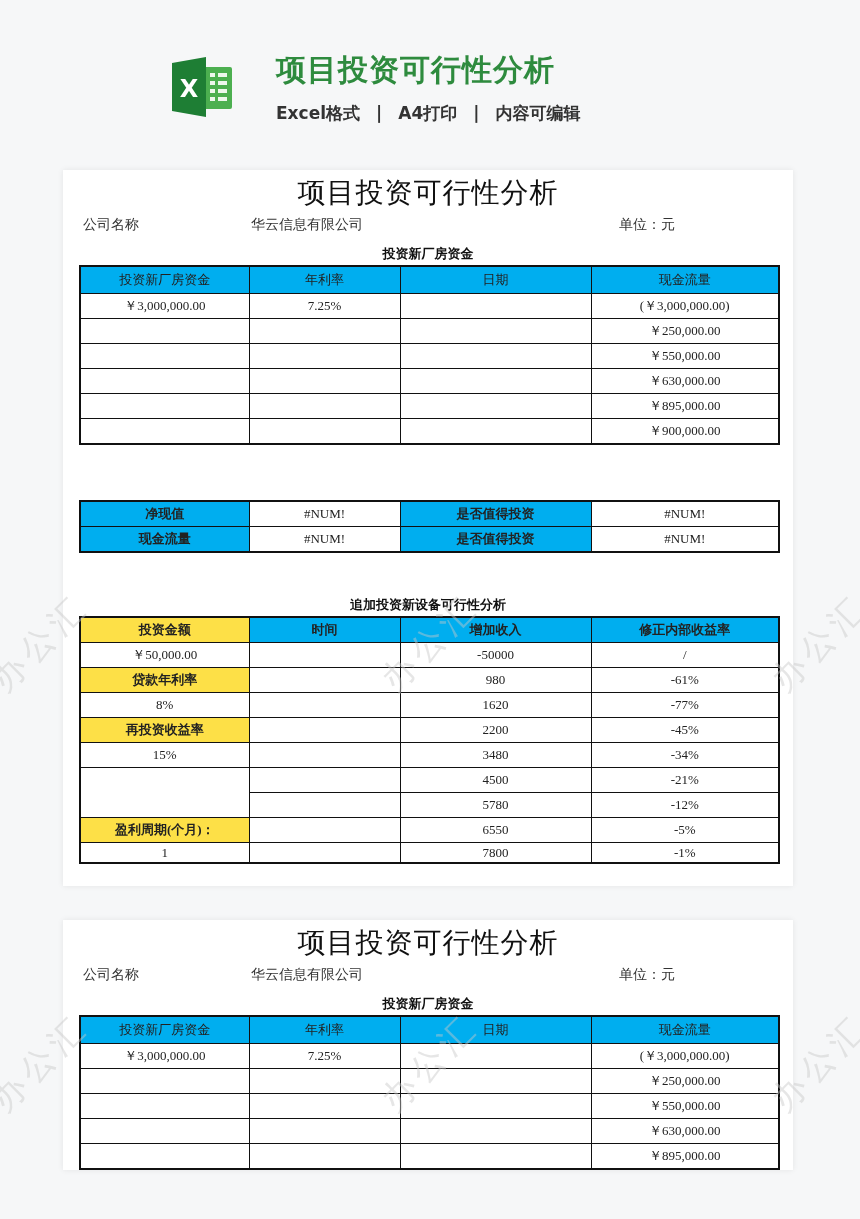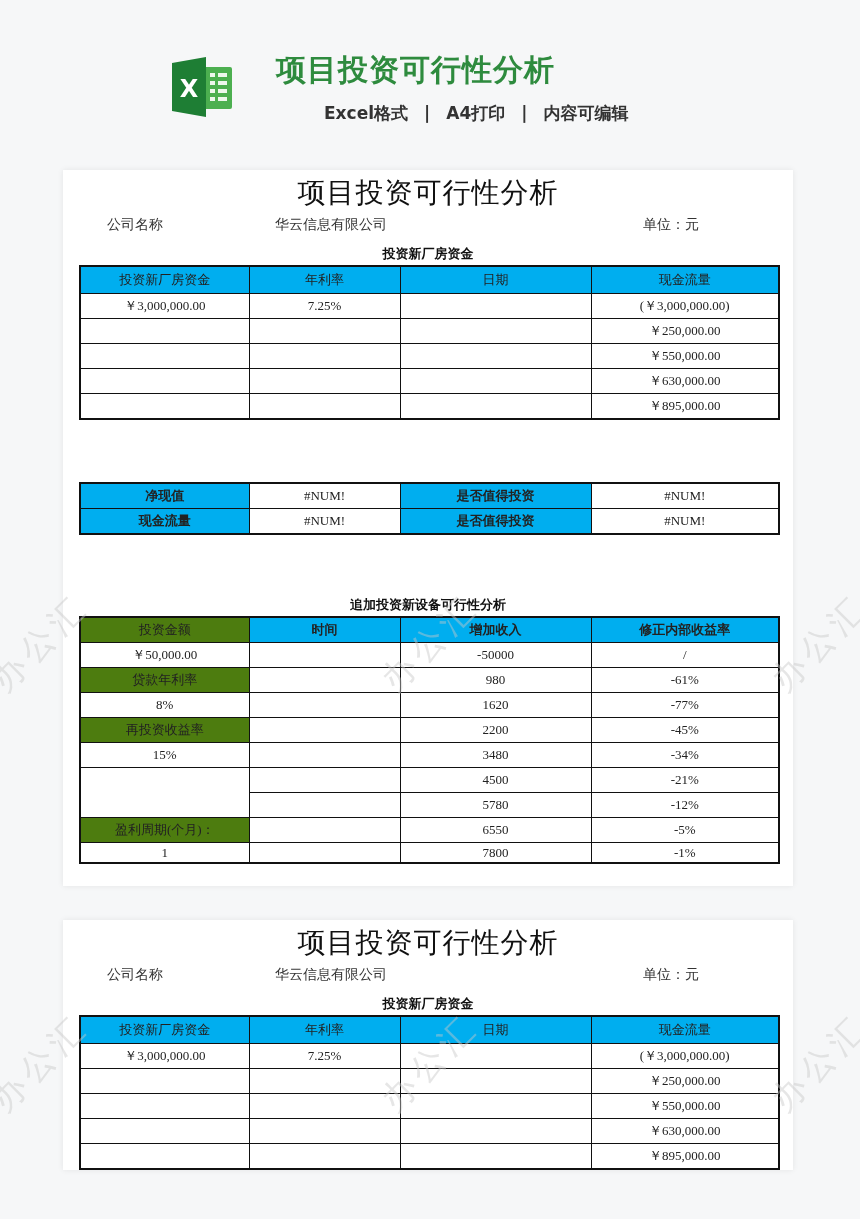--- a/index.html
+++ b/index.html
@@ -12,57 +12,57 @@
   .banner { position: absolute; left: 0; top: 0; width: 860px; height: 160px; }
   .xl-icon { position: absolute; left: 170px; top: 55px; width: 64px; height: 64px; }
   .banner-title {
     position: absolute; left: 276px; top: 50px;
     font-family: "DejaVu Sans", sans-serif; font-weight: bold;
     font-size: 30px; color: #2e8b3e; letter-spacing: 1px;
   }
   .banner-sub {
     position: absolute; left: 276px; top: 102px;
     font-family: "DejaVu Sans", sans-serif; font-weight: bold;
-    font-size: 17px; color: #333; white-space: pre; margin-left: 48px;
+    font-size: 17px; color: #333; white-space: pre;
   }
   .banner-sub .sep { display: inline-block; margin: 0 16px; }
 
   .sheet {
     position: absolute; left: 63px; width: 730px; background: #fff;
     box-shadow: 0 0 6px rgba(0,0,0,0.08); overflow: hidden;
   }
   .sheet1 { top: 170px; height: 716px; }
   .sheet2 { top: 920px; height: 250px; }
 
   .doc-title {
     position: absolute; left: 0; width: 730px; top: 4px; text-align: center;
     font-family: "DejaVu Sans", sans-serif; font-size: 28px; color: #111;
     letter-spacing: 1px;
   }
-  .meta { position: absolute; top: 46px; font-size: 14px; color: #333; margin-left: 24px; }
+  .meta { position: absolute; top: 46px; font-size: 14px; color: #333; }
   .meta.company-label { left: 20px; }
   .meta.company-name { left: 188px; }
   .meta.unit { left: 556px; }
 
   .sec-title {
     position: absolute; left: 0; width: 730px; text-align: center;
     font-family: "DejaVu Sans", sans-serif; font-weight: bold; font-size: 13px; color: #111;
   }
 
   table.grid {
     position: absolute; left: 16px; border-collapse: collapse;
     table-layout: fixed; border: 2px solid #111;
   }
   table.grid td {
     border: 1.5px solid #111; text-align: center; padding: 0;
     font-size: 13px; color: #222; overflow: hidden; white-space: nowrap;
   }
   .hdr-big td { background: #00aeef; color: #fff; font-family: "DejaVu Sans", sans-serif; font-size: 19px; height: 26px; }
   td.blue { background: #00aeef; color: #fff; font-family: "DejaVu Sans", sans-serif; font-weight: bold; font-size: 13px; }
-  td.gray { background: #4d7c0f; color: #333; font-size: 14px; }
+  td.gray { background: #fde047; color: #333; font-size: 14px; font-weight: bold; }
   td.red { color: #b03030; }
   .r26 td { height: 24px; }
 
   .wm {
     position: absolute; font-family: "DejaVu Sans", sans-serif; font-size: 34px;
     color: rgba(200,200,200,0.45); transform: rotate(-45deg); pointer-events: none;
     white-space: nowrap; letter-spacing: 6px;
   }
 </style>
 </head>
@@ -132,24 +132,30 @@
       <td></td>
       <td></td>
       <td>￥630,000.00</td>
     </tr>
     <tr class="r26">
       <td></td>
       <td></td>
       <td></td>
       <td>￥895,000.00</td>
     </tr>
+    <tr class="r26">
+      <td></td>
+      <td></td>
+      <td></td>
+      <td>￥900,000.00</td>
+    </tr>
   </tbody>
     </table>
 
-  <table class="grid" style="top:312px; width:699px;padding-left:43px;">
+  <table class="grid" style="top:330px; width:699px;padding-left:43px;">
     <colgroup>
         <col style="width:169px">
         <col style="width:151px">
         <col style="width:191px">
         <col style="width:188px">
       </colgroup>
     <tbody>
         <tr class="r26">
       <td class="blue">净现值</td>
       <td>#NUM!</td>

